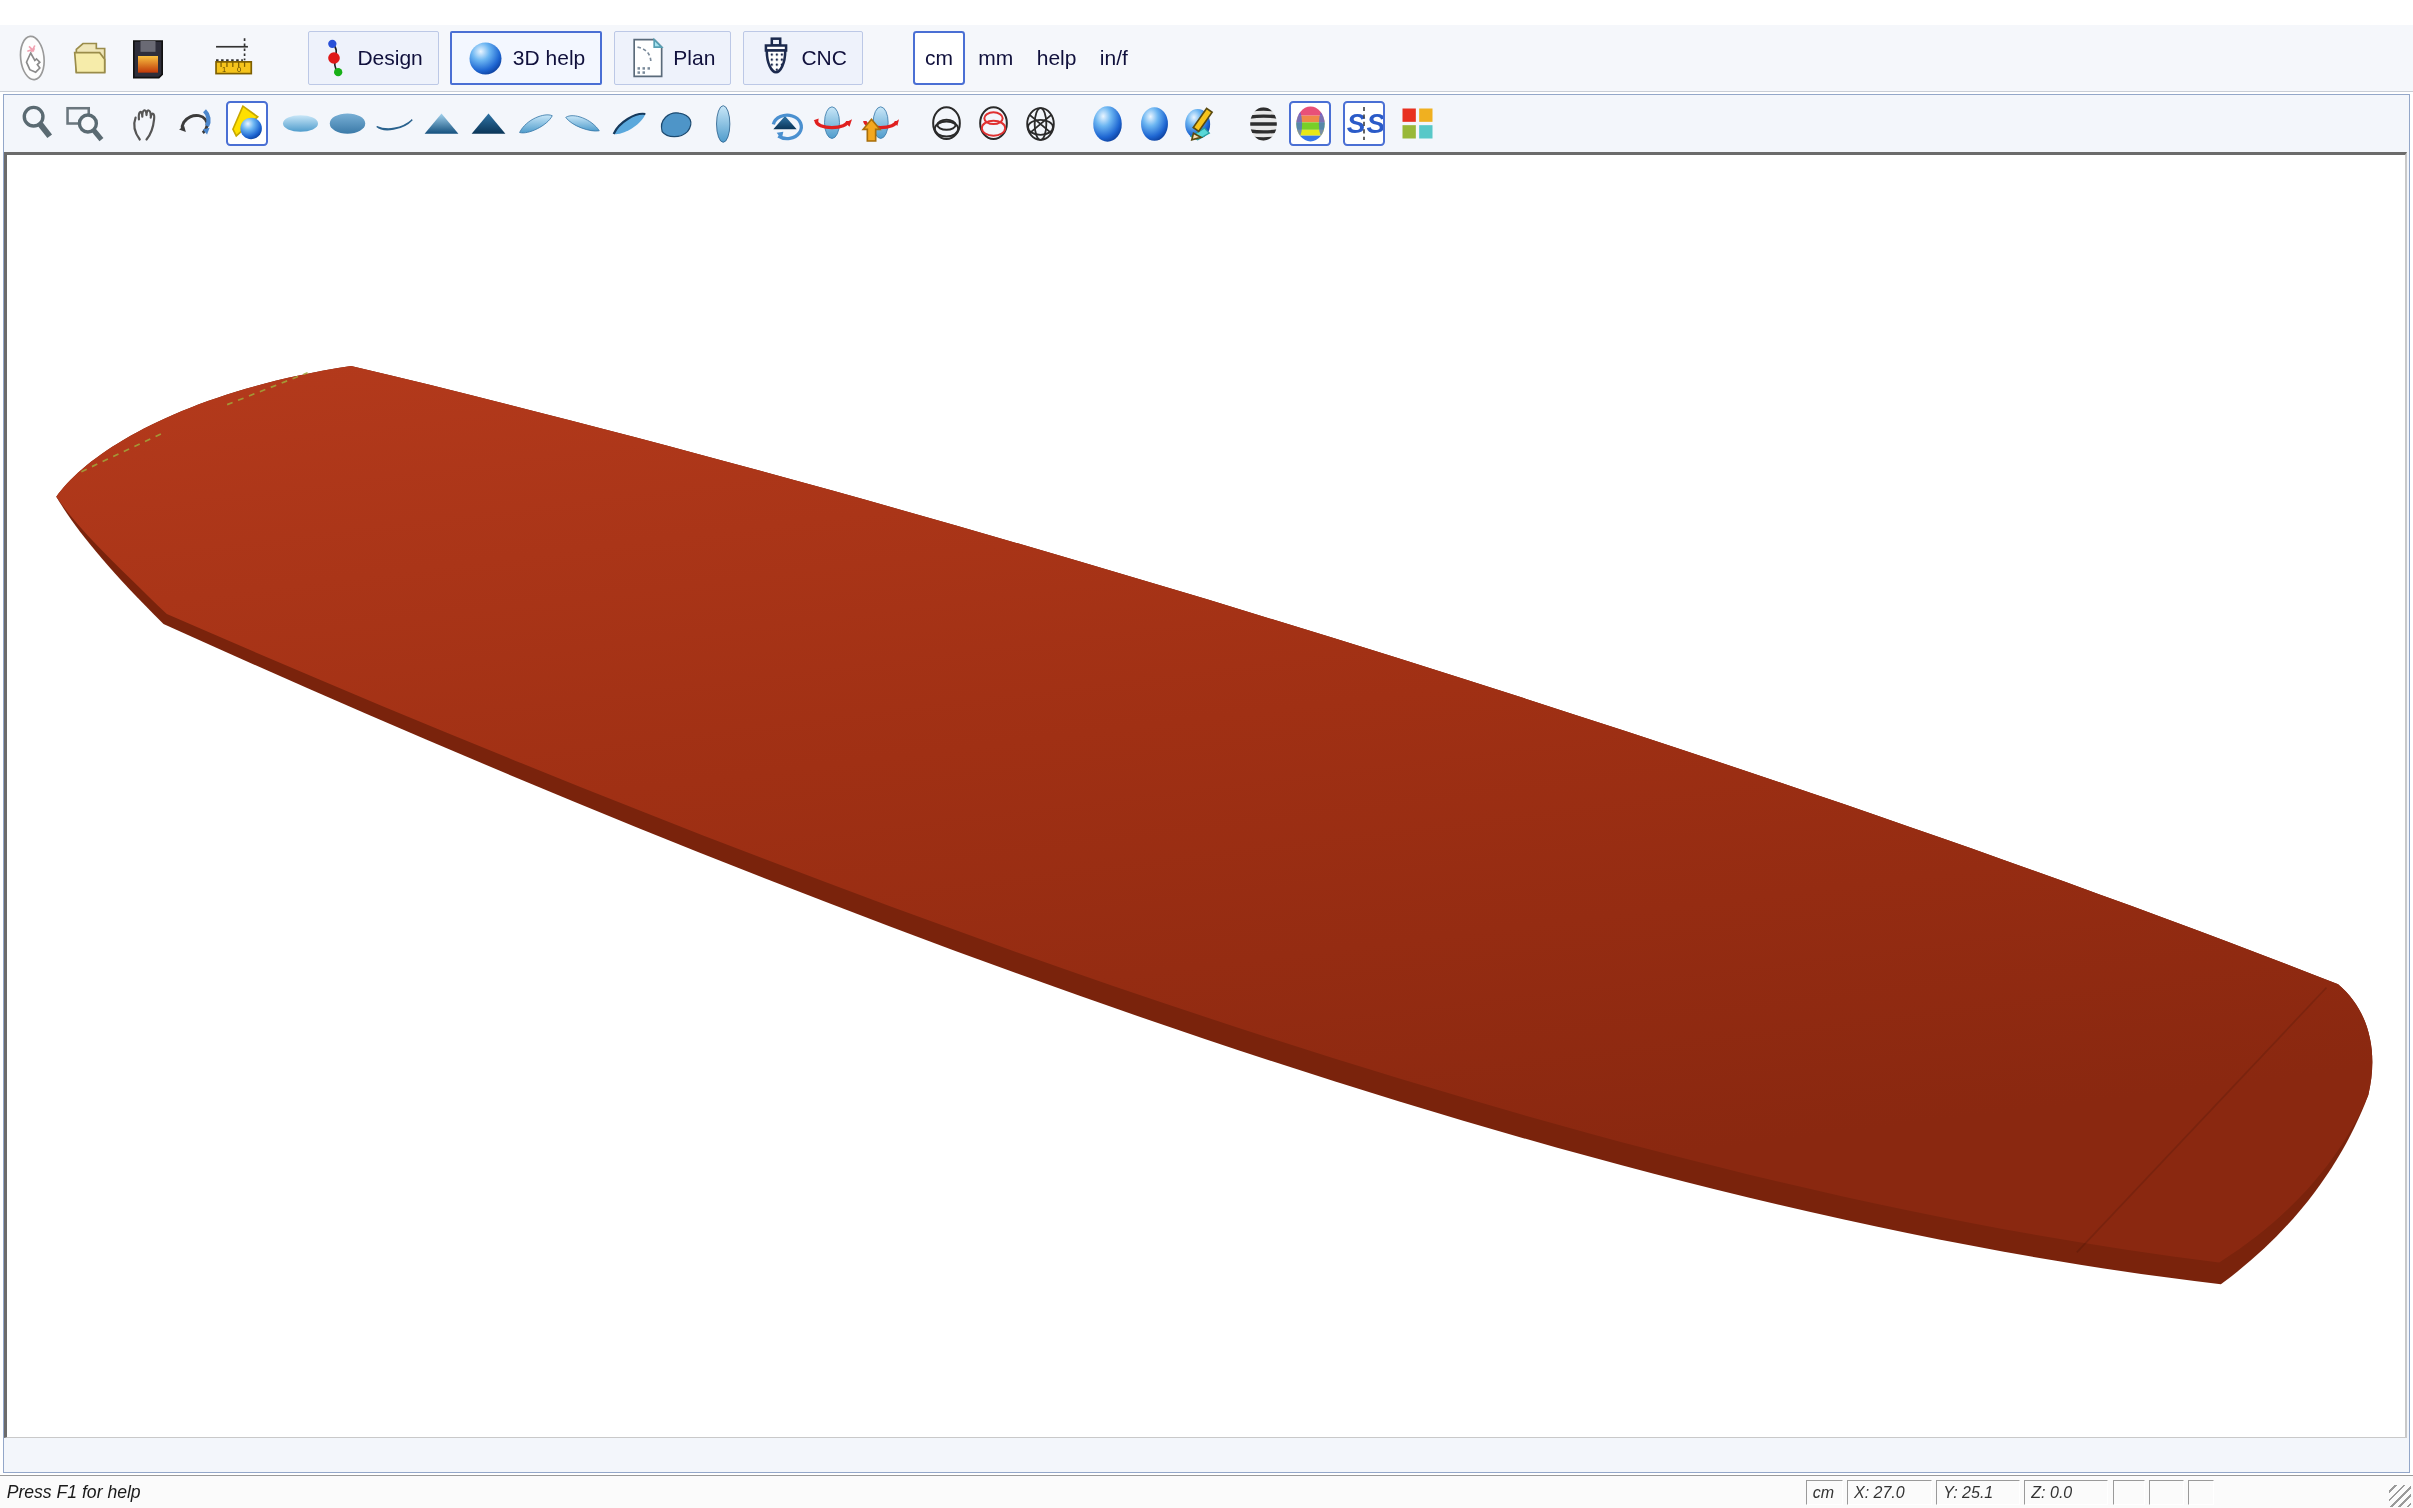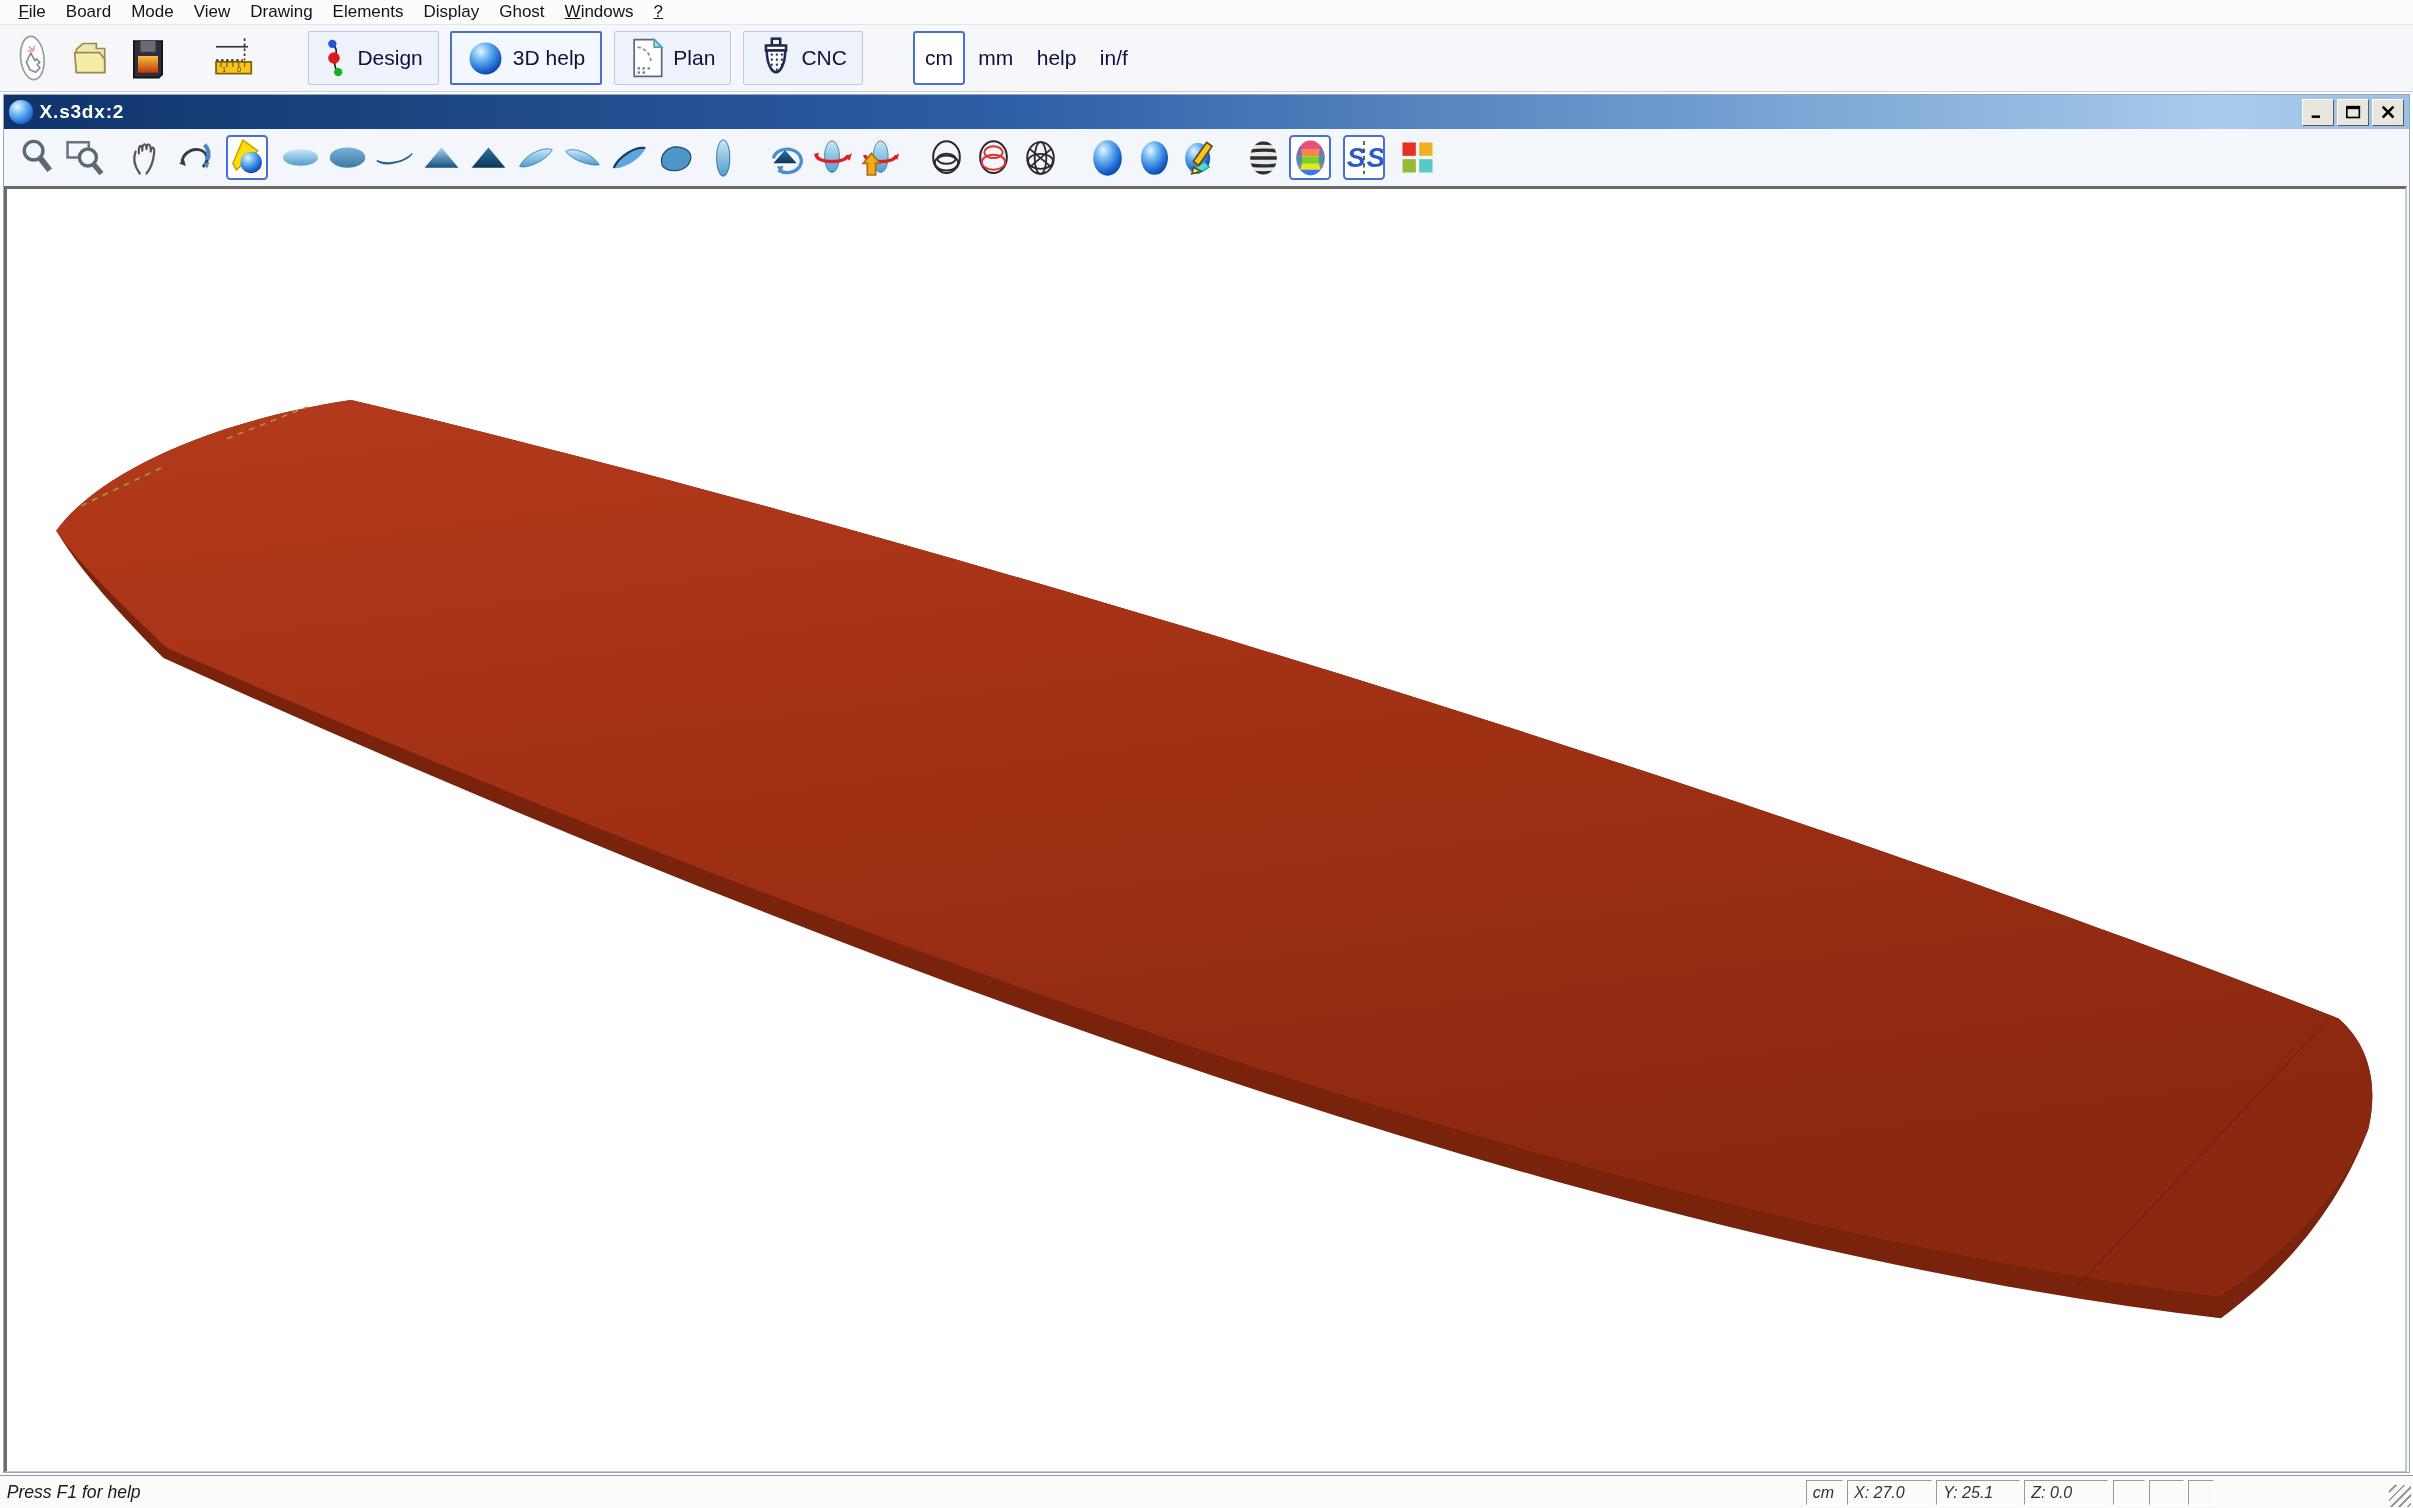--- a/index.html
+++ b/index.html
@@ -99,32 +99,20 @@
         <stop offset="0%" stop-color="#f8c040"></stop>
           <stop offset="100%" stop-color="#c03808"></stop>
       </linearGradient>
       <pattern id="cncDots" width="6" height="6" patternUnits="userSpaceOnUse">
         <rect width="6" height="6" fill="#fff"></rect>
           <circle cx="3" cy="3" r="1.4" fill="#1c2a4e"></circle>
       </pattern>
     </defs>
   </svg>
 
-  <div class="menubar">
-    <span class="menu-item u-first">File</span>
-    <span class="menu-item">Board</span>
-    <span class="menu-item">Mode</span>
-    <span class="menu-item">View</span>
-    <span class="menu-item">Drawing</span>
-    <span class="menu-item">Elements</span>
-    <span class="menu-item">Display</span>
-    <span class="menu-item">Ghost</span>
-    <span class="menu-item u-first">Windows</span>
-    <span class="menu-item u-all">?</span>
-  </div>
 
   <div class="toolbar">
     <div class="tb-icon">
       <svg width="44" height="50" viewBox="0 0 52 60">
         <ellipse cx="24" cy="30" rx="14" ry="26" fill="#fdfdfd" stroke="#9a9a9a" stroke-width="2" transform="rotate(-6 24 30)"></ellipse>
         <g stroke="#f0a0b0" stroke-width="2">
             <line x1="20" y1="16" x2="26" y2="22"></line>
             <line x1="27" y1="15" x2="23" y2="23"></line>
             <line x1="18" y1="22" x2="27" y2="19"></line>
           </g>
@@ -204,43 +192,20 @@
     <div class="units">
       <span class="unit selected">cm</span>
       <span class="unit">mm</span>
       <span class="unit">help</span>
       <span class="unit">in/f</span>
     </div>
   </div>
 
   <div class="child">
 
-    <div class="titlebar">
-      <div class="title-sphere"></div>
-      <span class="title-text">X.s3dx:2</span>
-      <div class="title-controls">
-        <div class="win-btn">
-          <svg width="17" height="15" viewBox="0 0 20 18">
-              <line x1="3" y1="14" x2="13" y2="14" stroke="#000" stroke-width="3"></line>
-            </svg>
-        </div>
-        <div class="win-btn">
-          <svg width="17" height="15" viewBox="0 0 20 18">
-              <rect x="2" y="2" width="15" height="13" fill="none" stroke="#000" stroke-width="2"></rect>
-              <line x1="2" y1="3.5" x2="17" y2="3.5" stroke="#000" stroke-width="3"></line>
-            </svg>
-        </div>
-        <div class="win-btn">
-          <svg width="17" height="15" viewBox="0 0 20 18">
-              <line x1="3" y1="2" x2="16" y2="15" stroke="#000" stroke-width="3"></line>
-              <line x1="16" y1="2" x2="3" y2="15" stroke="#000" stroke-width="3"></line>
-            </svg>
-        </div>
-      </div>
-    </div>
 
     <div class="viewbar">
       <div class="grp">
         <div class="vi">
           <svg width="34" height="39" viewBox="0 0 40 46">
             <circle cx="16" cy="15" r="11" fill="none" stroke="#5a6a72" stroke-width="4"></circle>
               <line x1="24" y1="24" x2="35" y2="38" stroke="#5a6a72" stroke-width="7"></line>
           </svg>
         </div>
         <div class="vi">

